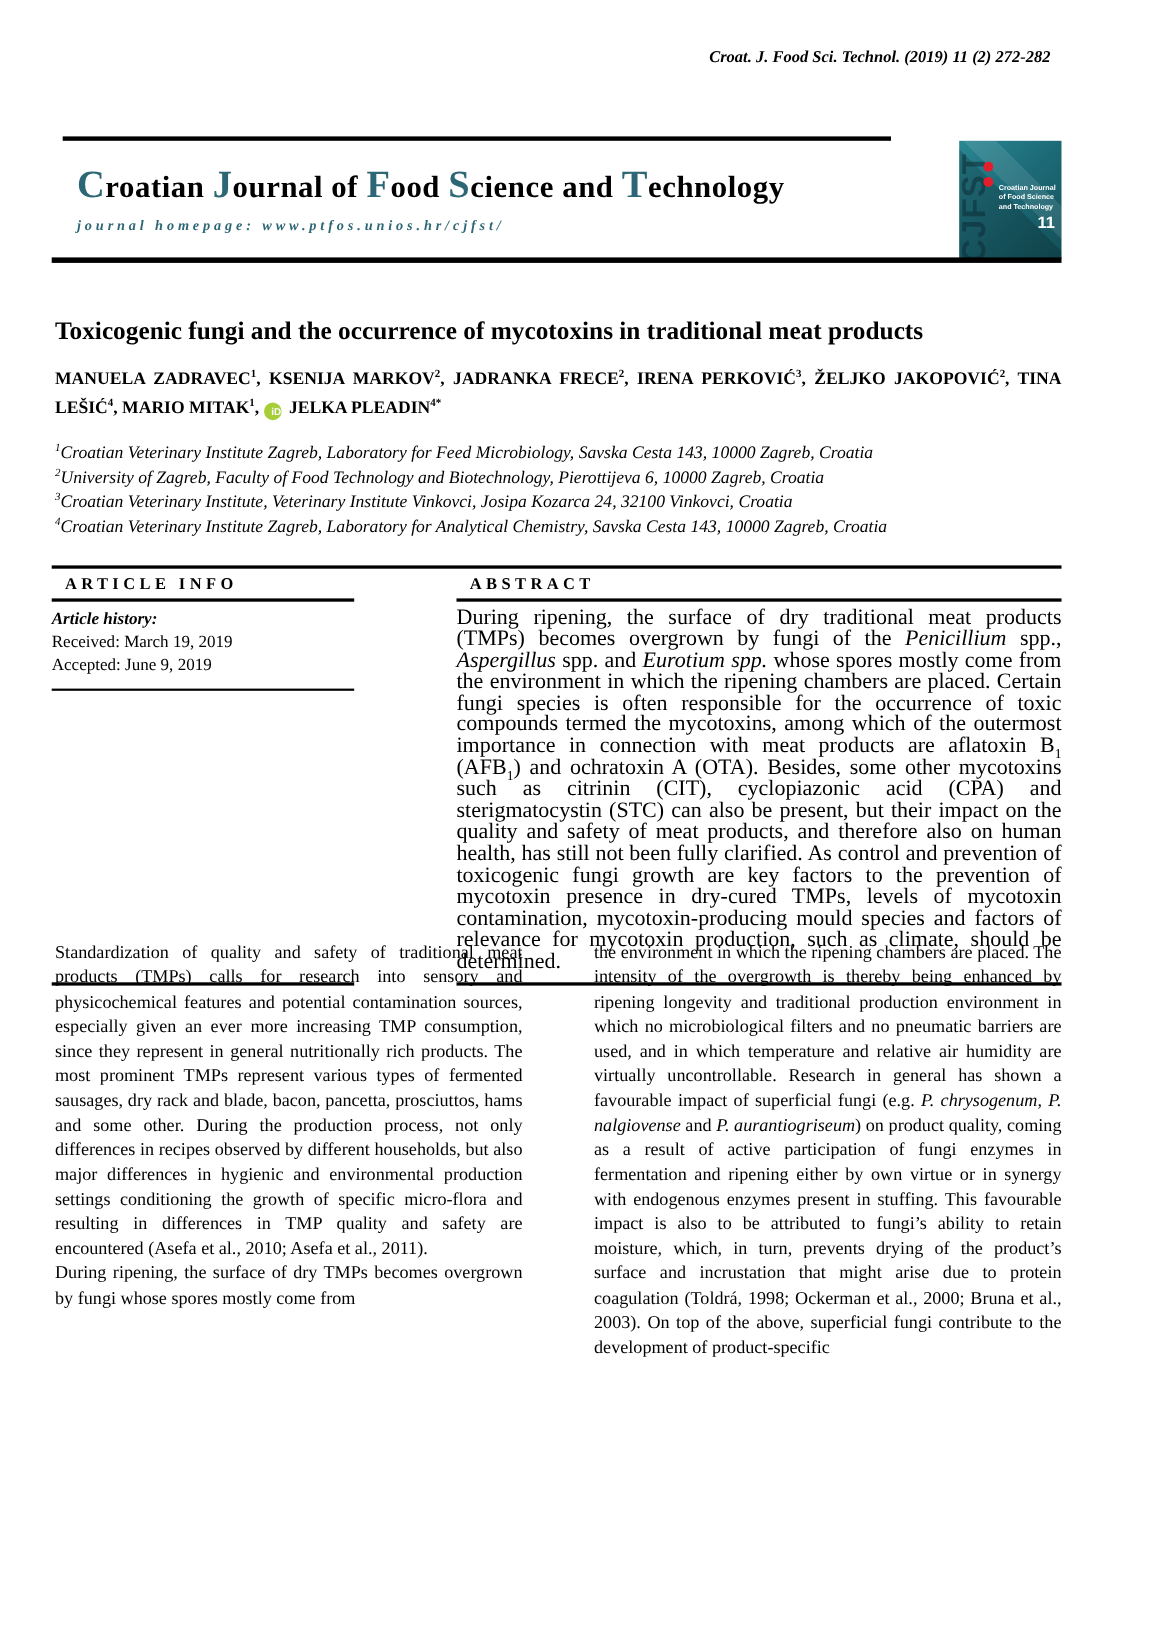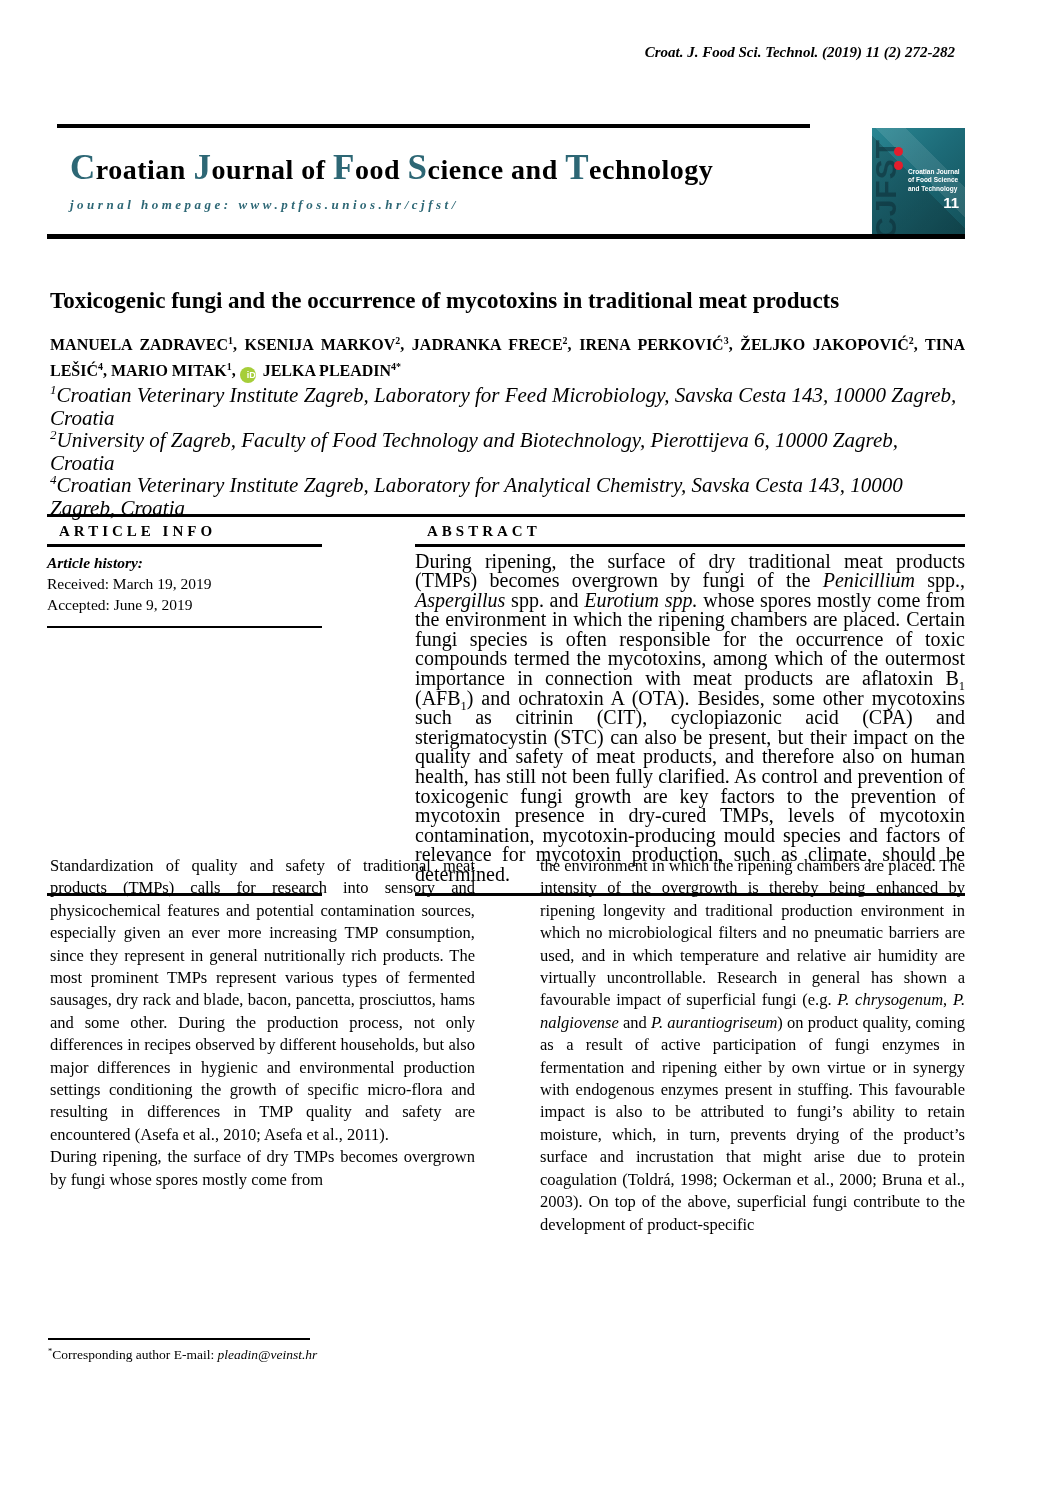--- a/index.html
+++ b/index.html
@@ -40,21 +40,21 @@
 
   .authors{position:absolute;top:332px;left:50px;width:915px;font-weight:bold;font-size:16px;line-height:26px;text-align:justify;}
   sup{font-size:0.62em;line-height:0;}
   sub{font-size:0.62em;line-height:0;}
   .it{font-style:italic;}
 
   .orcid-badge{display:inline-block;width:16px;height:16px;border-radius:50%;background:#a6ce39;color:#fff;
         font-family:"Liberation Sans",sans-serif;font-size:9px;font-weight:bold;text-align:right;line-height:16px;
         vertical-align:-2px;margin-right:3px;}
 
-  .affiliations{position:absolute;top:384px;left:50px;width:915px;font-style:italic;font-size:21px;line-height:22.5px;}
+  .affiliations{position:absolute;top:401px;left:50px;width:915px;font-style:italic;font-size:16px;line-height:22.5px;}
 
   .info-abstract{position:absolute;top:514px;left:47px;width:918px;}
   .section-top-rule{height:3px;margin-bottom:5px;}
   .cols{display:flex;gap:93px;align-items:stretch;}
   .col-info{width:275px;display:flex;flex-direction:column;}
   .col-abs{flex:1;display:flex;flex-direction:column;}
   .sec-heading{font-weight:bold;font-size:15px;letter-spacing:4px;padding:1px 0 4px 0;margin-left:12px;}
   .head-rule{height:2.5px;}
   .info-body{font-size:15.5px;line-height:21px;padding-top:5px;}
   .label{font-weight:bold;font-style:italic;}
@@ -95,20 +95,21 @@
   <div class="rule header-rule-bottom"></div>
 
 
   <h1 class="article-title">Toxicogenic fungi and the occurrence of mycotoxins in traditional meat products</h1>
 
   <div class="authors"><span>MANUELA ZADRAVEC</span><sup>1</sup><span>, </span><span>KSENIJA MARKOV</span><sup>2</sup><span>, </span><span>JADRANKA FRECE</span><sup>2</sup><span>, </span><span>IRENA PERKOVIĆ</span><sup>3</sup><span>, </span><span>ŽELJKO JAKOPOVIĆ</span><sup>2</sup><span>, </span><span>TINA LEŠIĆ</span><sup>4</sup><span>, </span><span>MARIO MITAK</span><sup>1</sup><span>, </span><span class="orcid-badge">iD</span><span> JELKA PLEADIN</span><sup>4*</sup></div>
 
   <div class="affiliations">
     <div><sup>1</sup><span>Croatian Veterinary Institute Zagreb, Laboratory for Feed Microbiology, Savska Cesta 143, 10000 Zagreb, Croatia</span></div>
     <div><sup>2</sup><span>University of Zagreb, Faculty of Food Technology and Biotechnology, Pierottijeva 6, 10000 Zagreb, Croatia</span></div>
+    <div><sup>3</sup><span>Croatian Veterinary Institute, Veterinary Institute Vinkovci, Josipa Kozarca 24, 32100 Vinkovci, Croatia</span></div>
     <div><sup>4</sup><span>Croatian Veterinary Institute Zagreb, Laboratory for Analytical Chemistry, Savska Cesta 143, 10000 Zagreb, Croatia</span></div>
   </div>
 
   <div class="info-abstract">
     <div class="rule section-top-rule"></div>
     <div class="cols">
       <div class="col-info">
         <div class="sec-heading">ARTICLE INFO</div>
         <div class="rule head-rule"></div>
         <div class="info-body">
@@ -131,18 +132,14 @@
   <div class="body-cols">
     <div class="body-col">
       <p>Standardization of quality and safety of traditional meat products (TMPs) calls for research into sensory and physicochemical features and potential contamination sources, especially given an ever more increasing TMP consumption, since they represent in general nutritionally rich products. The most prominent TMPs represent various types of fermented sausages, dry rack and blade, bacon, pancetta, prosciuttos, hams and some other. During the production process, not only differences in recipes observed by different households, but also major differences in hygienic and environmental production settings conditioning the growth of specific micro-flora and resulting in differences in TMP quality and safety are encountered (Asefa et al., 2010; Asefa et al., 2011).</p>
       <p>During ripening, the surface of dry TMPs becomes overgrown by fungi whose spores mostly come from</p>
     </div>
     <div class="body-col">
       <p><span>the environment in which the ripening chambers are placed. The intensity of the overgrowth is thereby being enhanced by ripening longevity and traditional production environment in which no microbiological filters and no pneumatic barriers are used, and in which temperature and relative air humidity are virtually uncontrollable. Research in general has shown a favourable impact of superficial fungi (e.g. </span><span class="it">P. chrysogenum</span><span>, </span><span class="it">P. nalgiovense</span><span> and </span><span class="it">P. aurantiogriseum</span><span>) on product quality, coming as a result of active participation of fungi enzymes in fermentation and ripening either by own virtue or in synergy with endogenous enzymes present in stuffing. This favourable impact is also to be attributed to fungi’s ability to retain moisture, which, in turn, prevents drying of the product’s surface and incrustation that might arise due to protein coagulation (Toldrá, 1998; Ockerman et al., 2000; Bruna et al., 2003). On top of the above, superficial fungi contribute to the development of product-specific</span></p>
     </div>
   </div>
 
-  <div class="footnote">
-    <div class="rule footnote-rule"></div>
-    <div class="footnote-text"><sup>*</sup><span>Corresponding author E-mail: </span><span class="it">pleadin@veinst.hr</span></div>
-  </div>
 
 </div>
 
 </body></html>

